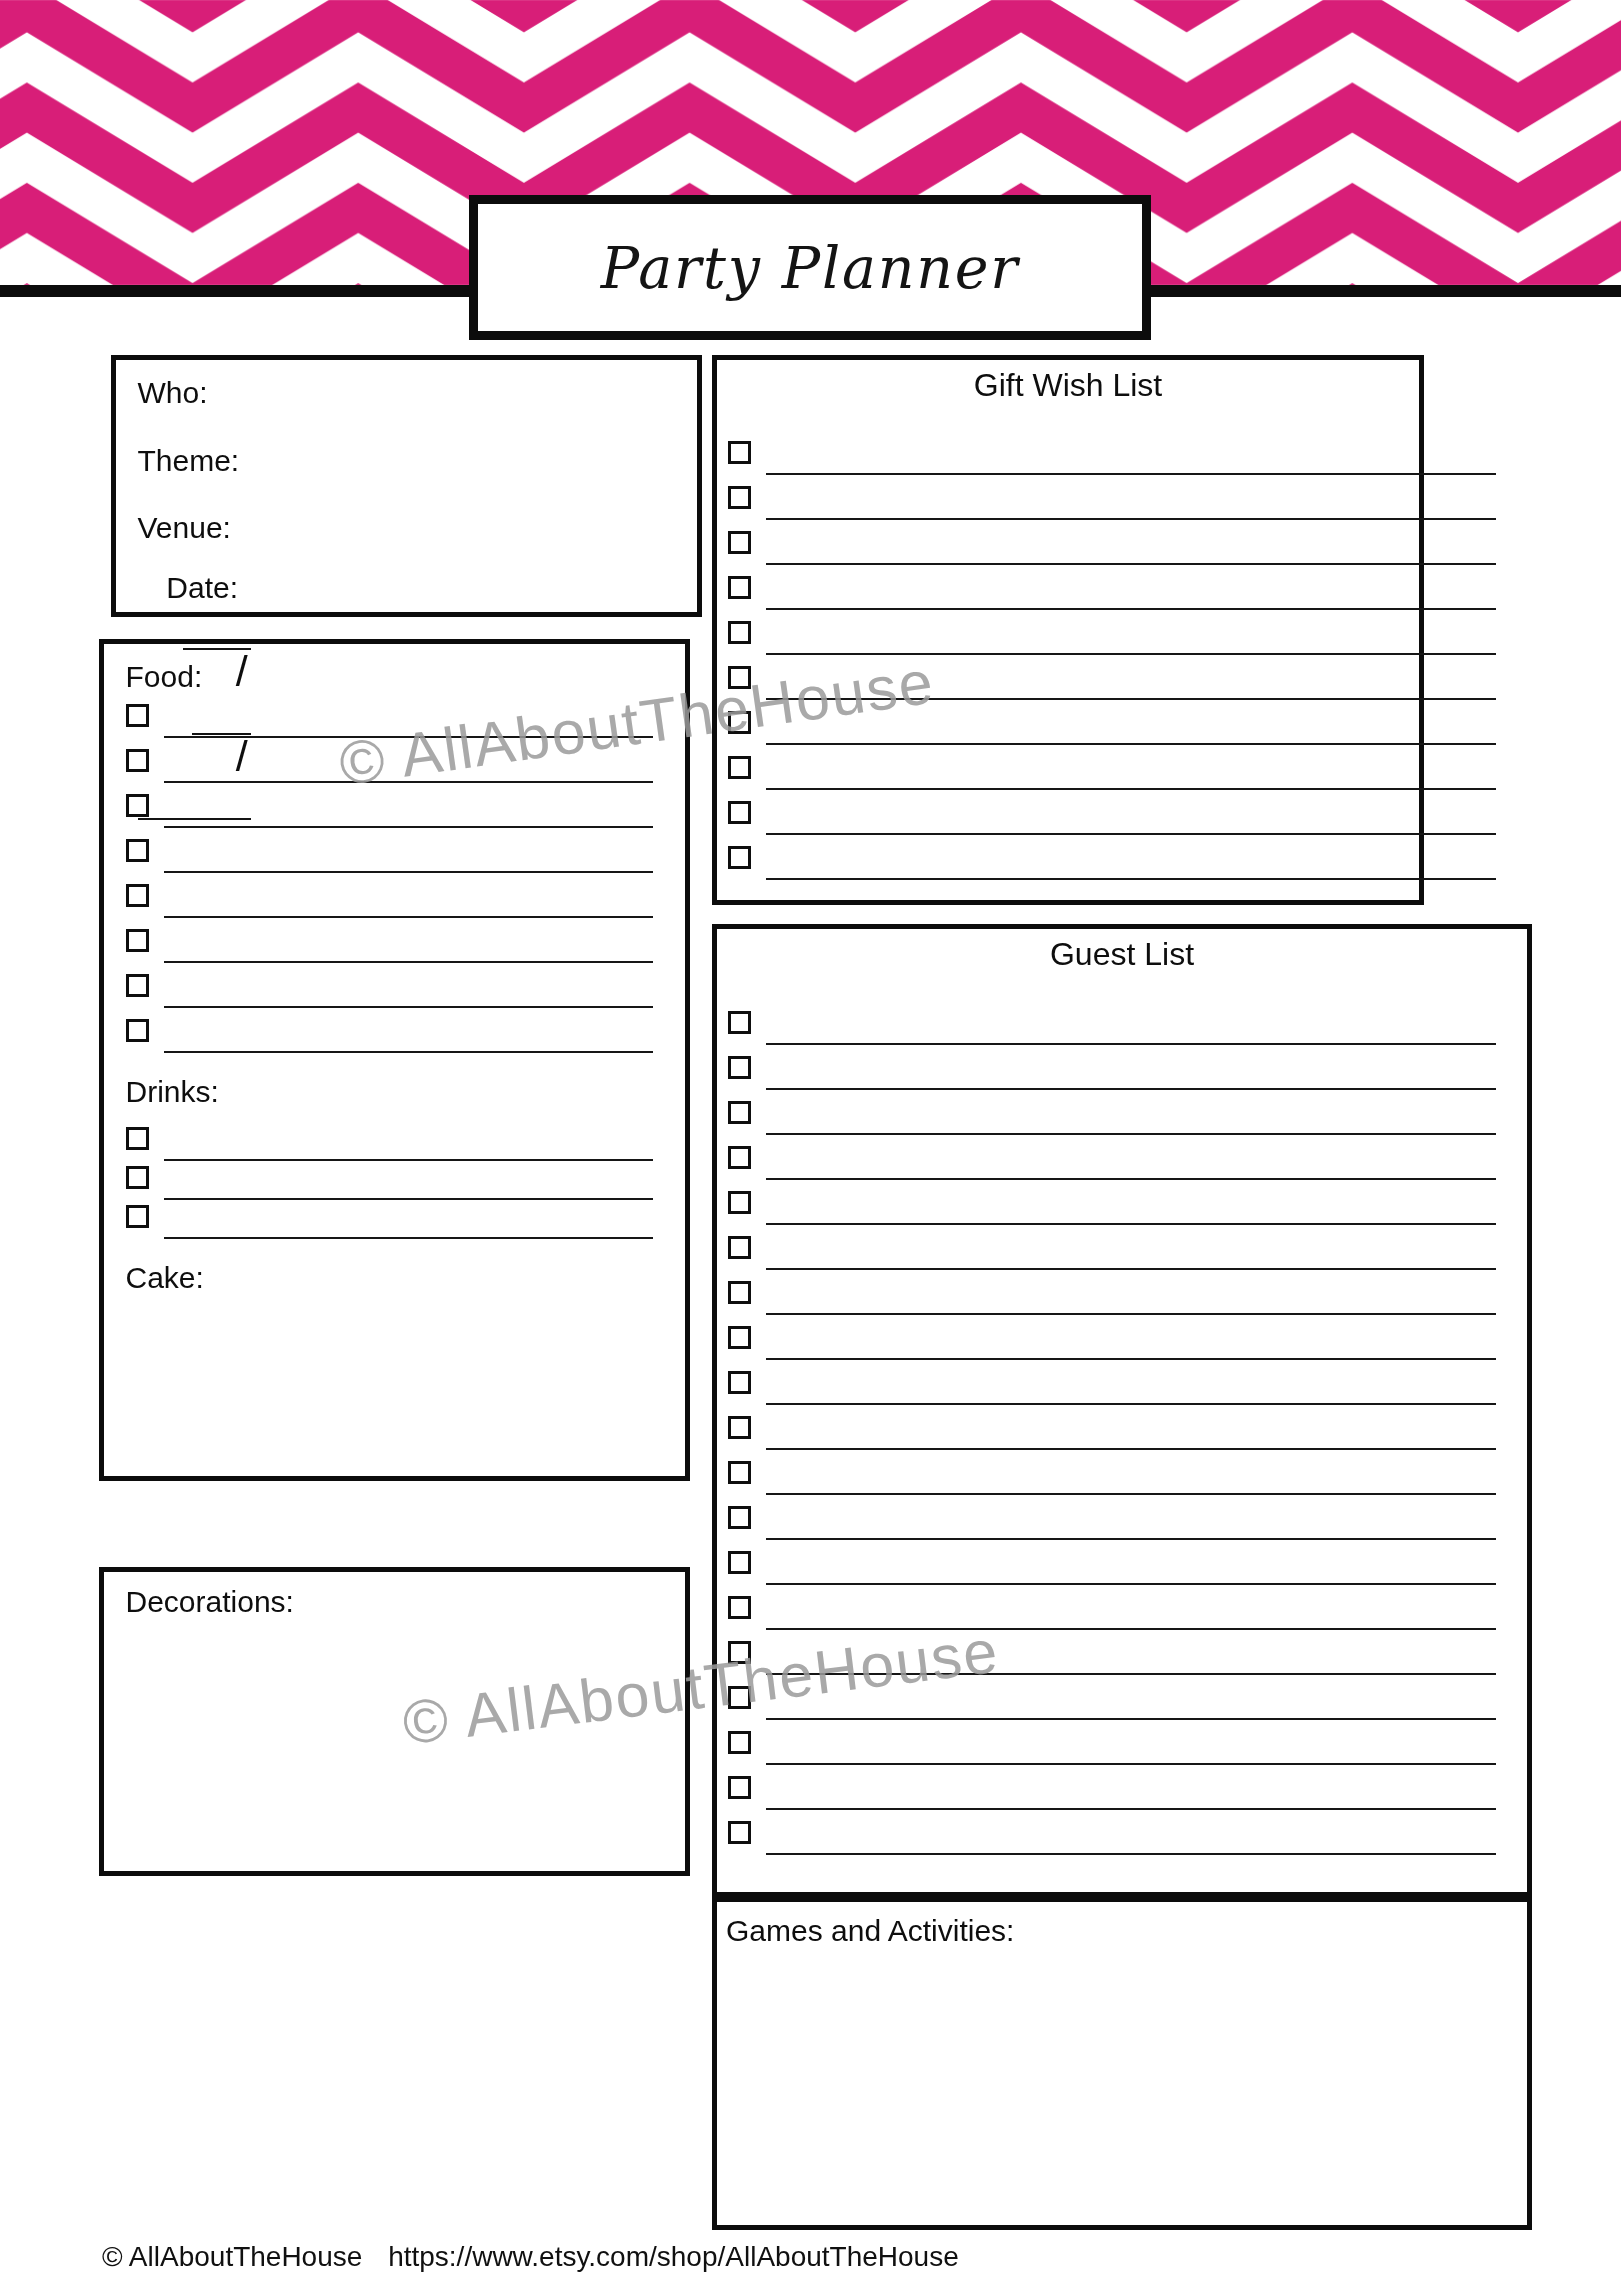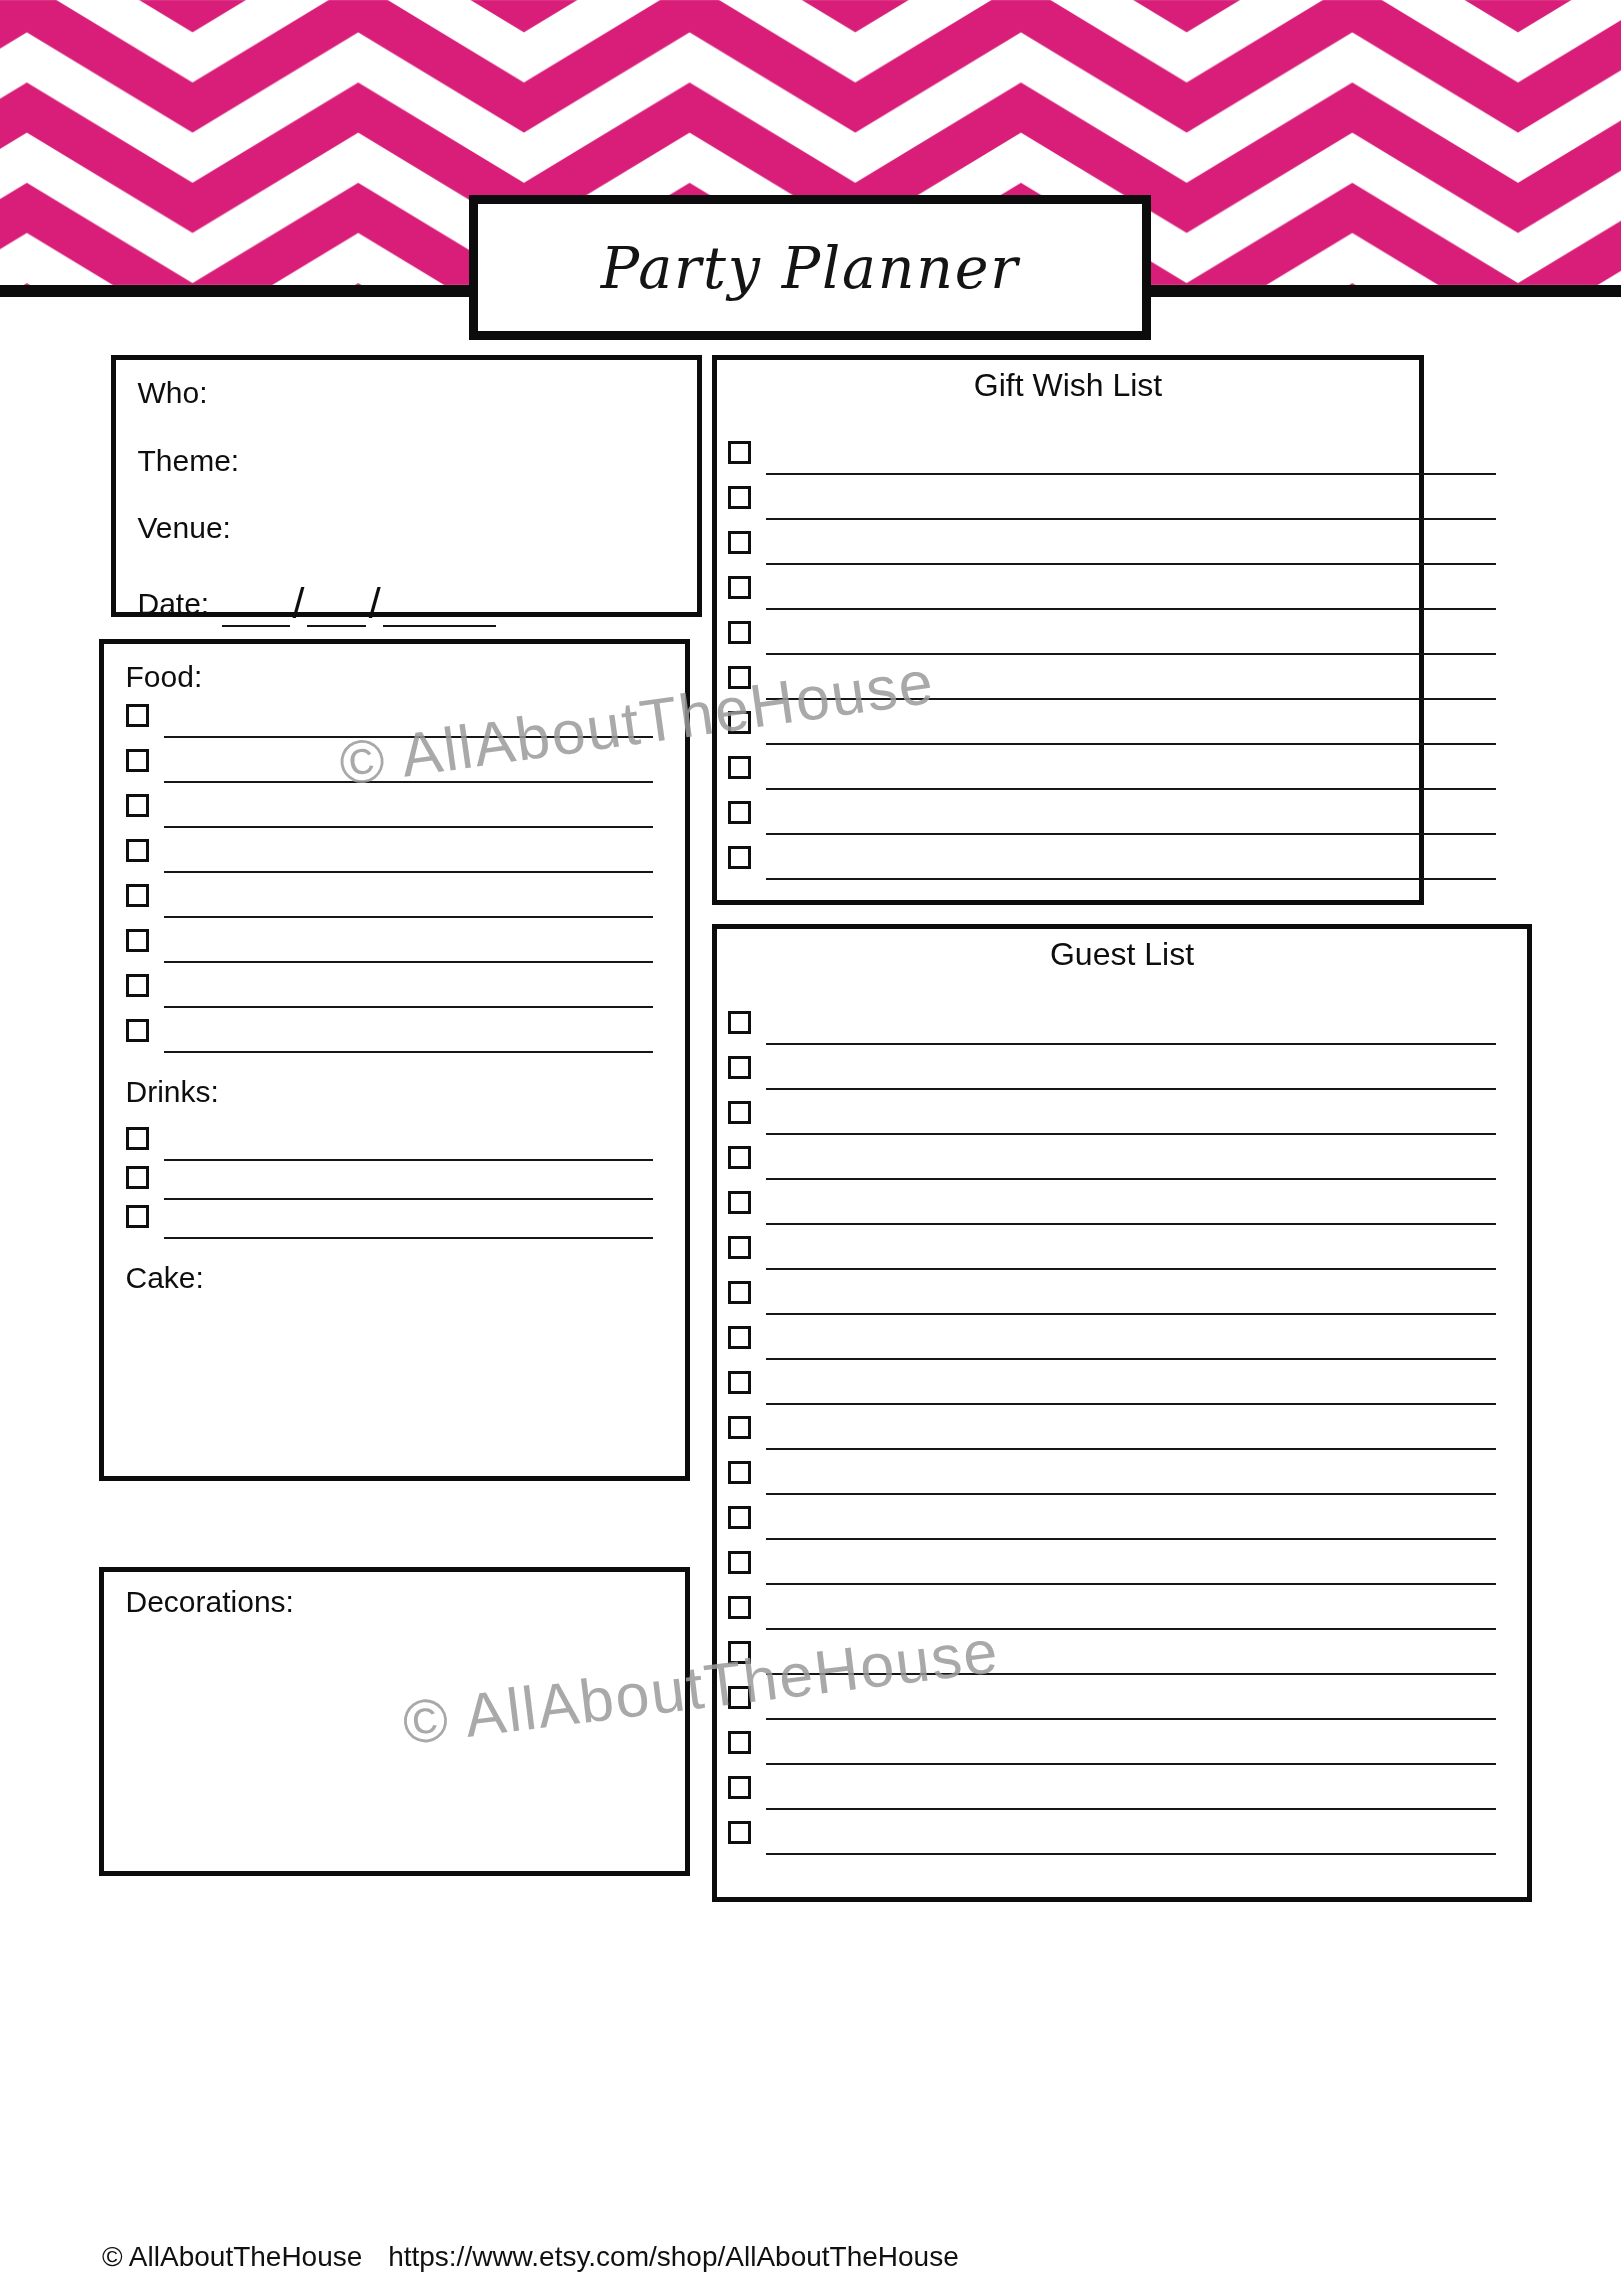--- a/index.html
+++ b/index.html
@@ -26,21 +26,21 @@
   .food-box {left:99px;top:639px;width:591px;height:842px;}
   .decor-box{left:99px;top:1567px;width:591px;height:309px;}
   .bags-box {left:99px;top:1892px;width:591px;height:338px;}
   .gift-box {left:712px;top:355px;width:712px;height:550px;}
   .guest-box{left:712px;top:924px;width:820px;height:978px;}
   .games-box{left:712px;top:1892px;width:820px;height:338px;}
   .label{position:absolute;font-size:30px;line-height:1.15;color:#0e0e0e;white-space:nowrap;}
   .center-title{position:absolute;left:0;right:0;top:7.2px;text-align:center;font-size:32px;color:#0e0e0e;}
   
   .l-who{left:21.5px;top:16px;} .l-theme{left:21.5px;top:84px;} .l-venue{left:21.5px;top:151px;}
-  .date-row{position:absolute;left:21.5px;top:222px;display:flex;align-items:flex-end;}
+  .date-row{position:absolute;left:21.5px;top:211px;display:flex;align-items:flex-end;flex-direction:column;}
   .date-row .dl{font-size:30px;margin-right:12.5px;padding-bottom:5.4px;}
   .dseg{display:inline-block;border-bottom:2.7px solid #141414;height:38px;}
   .dseg.w1{width:68px;} .dseg.w2{width:59px;} .dseg.w3{width:113px;}
   .dslash{font-size:43px;line-height:1;margin:0 2.7px;padding-bottom:1.8px;}
   
   .rows{position:absolute;}
   .cbrow{position:relative;}
   .cb{position:absolute;left:0;top:0;width:17px;height:17px;border:3.6px solid #0e0e0e;background:#fff;}
   .wline{position:absolute;left:38px;top:32px;border-top:2.7px solid #161616;}
   .rows-left  .wline{width:489px;}
@@ -279,20 +279,23 @@
         <span class="cb"></span>
         <span class="wline"></span>
       </div>
         <div class="cbrow">
         <span class="cb"></span>
         <span class="wline"></span>
       </div>
       </div>
   </div>
 
+  <div class="box games-box">
+    <span class="label l-games">Games and Activities:</span>
+  </div>
 
   <div class="watermark wm1">© AllAboutTheHouse</div>
   <div class="watermark wm2">© AllAboutTheHouse</div>
 
   <div class="footer">
     <span>© AllAboutTheHouse</span>
     <span class="url">https://www.etsy.com/shop/AllAboutTheHouse</span>
   </div>
 
 </div>

